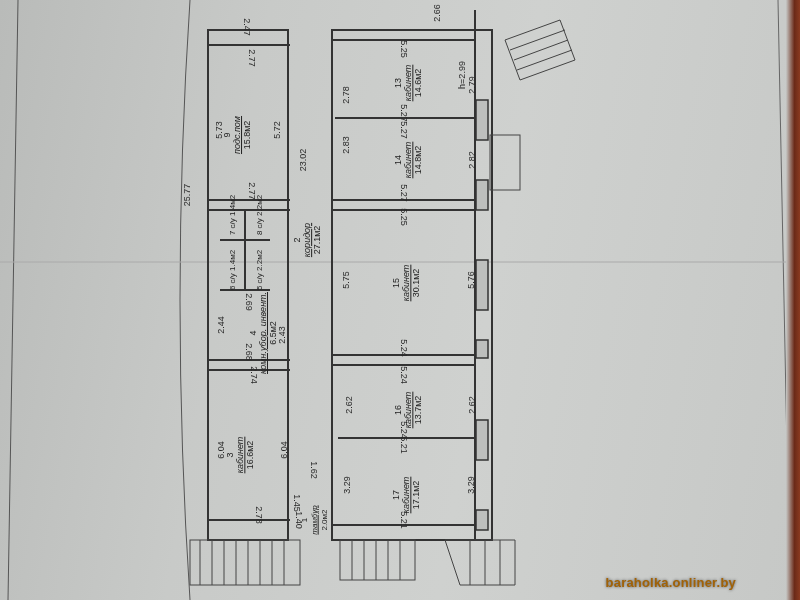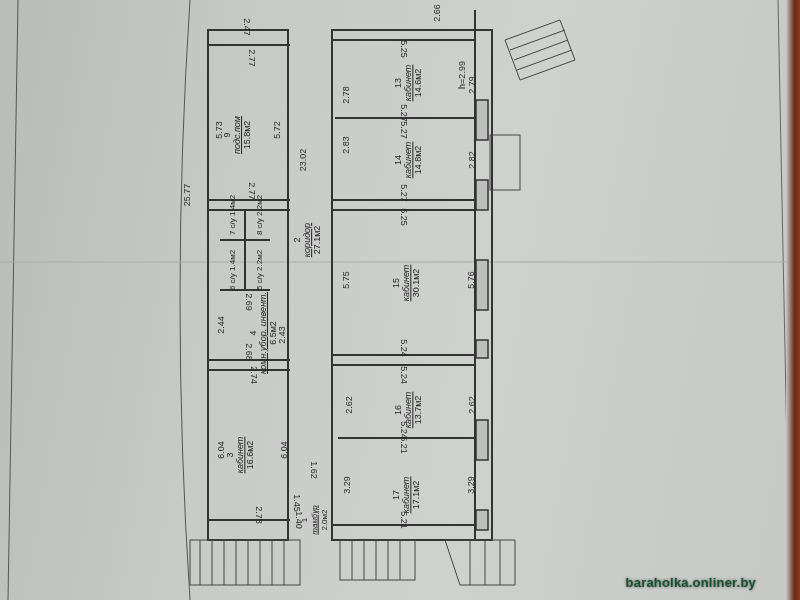--- a/index.html
+++ b/index.html
@@ -5,21 +5,21 @@
   html,body{margin:0;padding:0;}
   body{width:800px;height:600px;overflow:hidden;position:relative;
        background:linear-gradient(100deg,#b9bbb9 0%,#c8cac8 30%,#cfd1cf 60%,#c6c8c6 100%);
        font-family:"Liberation Sans",sans-serif;}
   .sheet{position:absolute;left:0;top:0;width:800px;height:600px;}
   .lbl{position:absolute;color:#2a2a2a;font-size:9px;white-space:nowrap;transform-origin:center center;}
   .rot{transform:rotate(-90deg);}
   .rot180{transform:rotate(90deg);}
   .room{position:absolute;text-align:center;color:#222;font-size:9px;line-height:10px;transform:rotate(-90deg);}
   .room .nm{text-decoration:underline;font-style:italic;}
-  .wm{position:absolute;right:44px;bottom:10px;color:#14532d;font-weight:bold;font-size:13px;
+  .wm{position:absolute;right:64px;bottom:10px;color:#a16207;font-weight:bold;font-size:13px;
       text-shadow:0 0 3px rgba(0,0,0,.6);letter-spacing:.2px;}
   .edge{position:absolute;top:0;right:0;width:14px;height:600px;background:linear-gradient(90deg,#c6c8c6,#6b2a18 60%,#8a3a20);}
 </style>
 </head>
 <body>
 
 <div class="sheet">
   <svg width="800" height="600" style="position:absolute;left:0;top:0">
 
     <line x1="18" y1="0" x2="8" y2="600" stroke="#555" stroke-width="1"></line>

